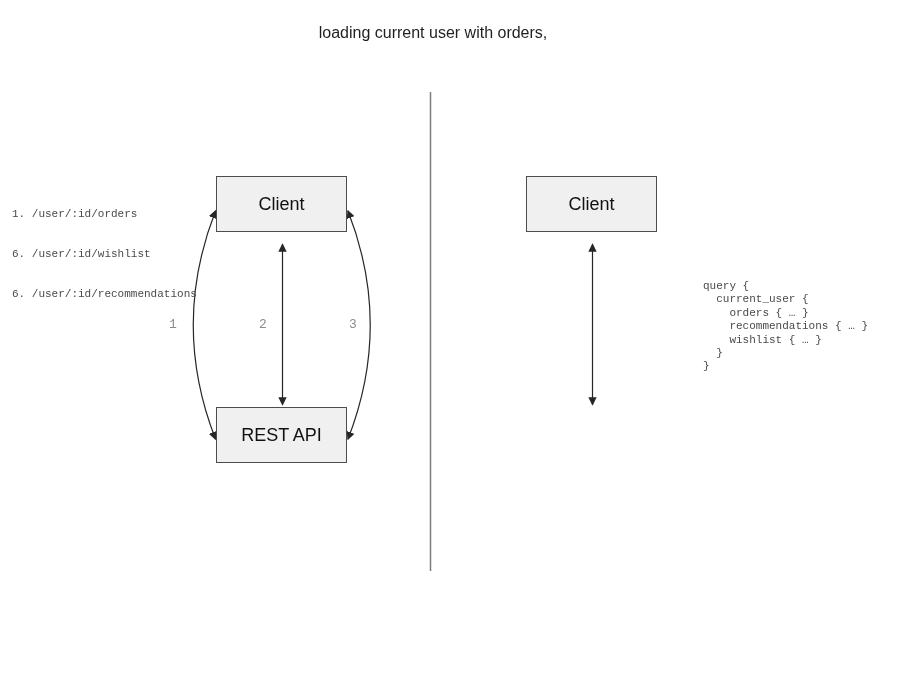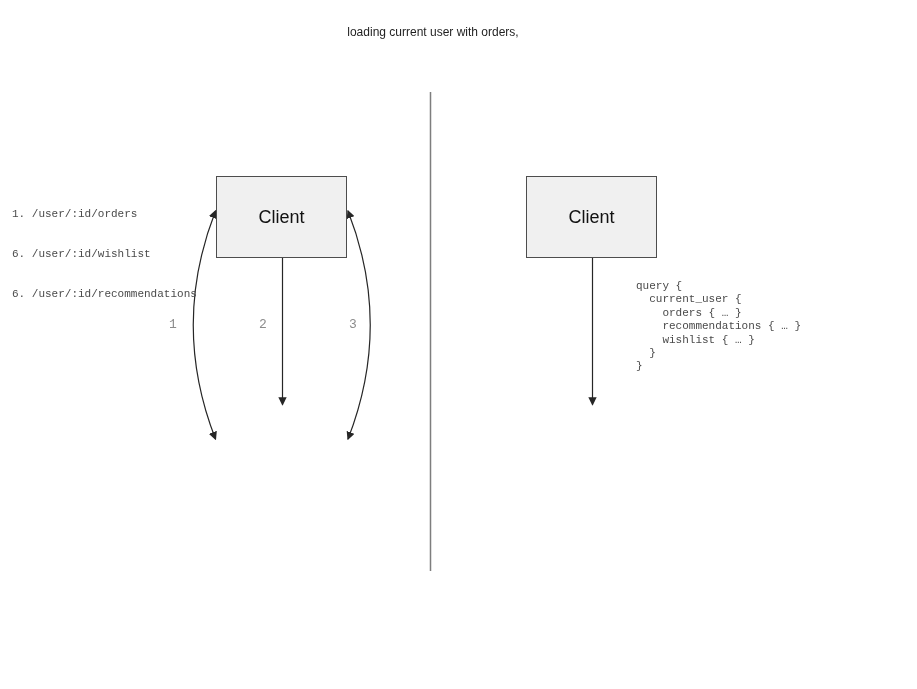--- a/index.html
+++ b/index.html
@@ -14,37 +14,37 @@
     background: #ffffff;
     overflow: hidden;
     font-family: "Liberation Sans", sans-serif;
   }
   .title {
     position: absolute;
     left: 0;
     top: 22px;
     width: 866px;
     text-align: center;
-    font-size: 12px;
+    font-size: 16px;
     line-height: 21px;
     color: #1f1f1f;
   }
   .svg-layer {
     position: absolute;
     left: 0;
     top: 0;
     width: 917px;
     height: 689px;
     pointer-events: none;
   }
   .node-box {
     position: absolute;
     box-sizing: border-box;
     width: 131px;
-    height: 82px;
+    height: 56px;
     background: #f0f0f0;
     border: 1.5px solid #4d4d4d;
     display: flex;
     align-items: center;
     justify-content: center;
     font-size: 18px;
     color: #111111;
   }
   .box-rest-client   { left: 216px; top: 176px; }
   .box-rest-api      { left: 216px; top: 407px; }
@@ -58,21 +58,21 @@
     white-space: pre;
     margin: 4px;
   }
   .routes {
     position: absolute;
     left: 8px;
     top: 177px;
   }
   .query {
     position: absolute;
-    left: 632px;
+    left: 699px;
     top: 276px;
   }
   .arrow-label {
     position: absolute;
     width: 14px;
     text-align: center;
     font-family: "Liberation Mono", "DejaVu Sans Mono", monospace;
     font-size: 13px;
     color: #8c8c8c;
   }
@@ -113,20 +113,23 @@
     <div>6. /user/:id/recommendations</div>
   </div>
 
   <span class="arrow-label lbl-1">1</span>
   <span class="arrow-label lbl-2">2</span>
   <span class="arrow-label lbl-3">3</span>
 
   <div class="node-box box-rest-client">
     <span>Client</span>
   </div>
+  <div class="node-box box-rest-api">
+    <span>REST API</span>
+  </div>
 
   <div class="node-box box-gql-client">
     <span>Client</span>
   </div>
 
   <pre class="query mono">query {
   current_user {
     orders { … }
     recommendations { … }
     wishlist { … }

